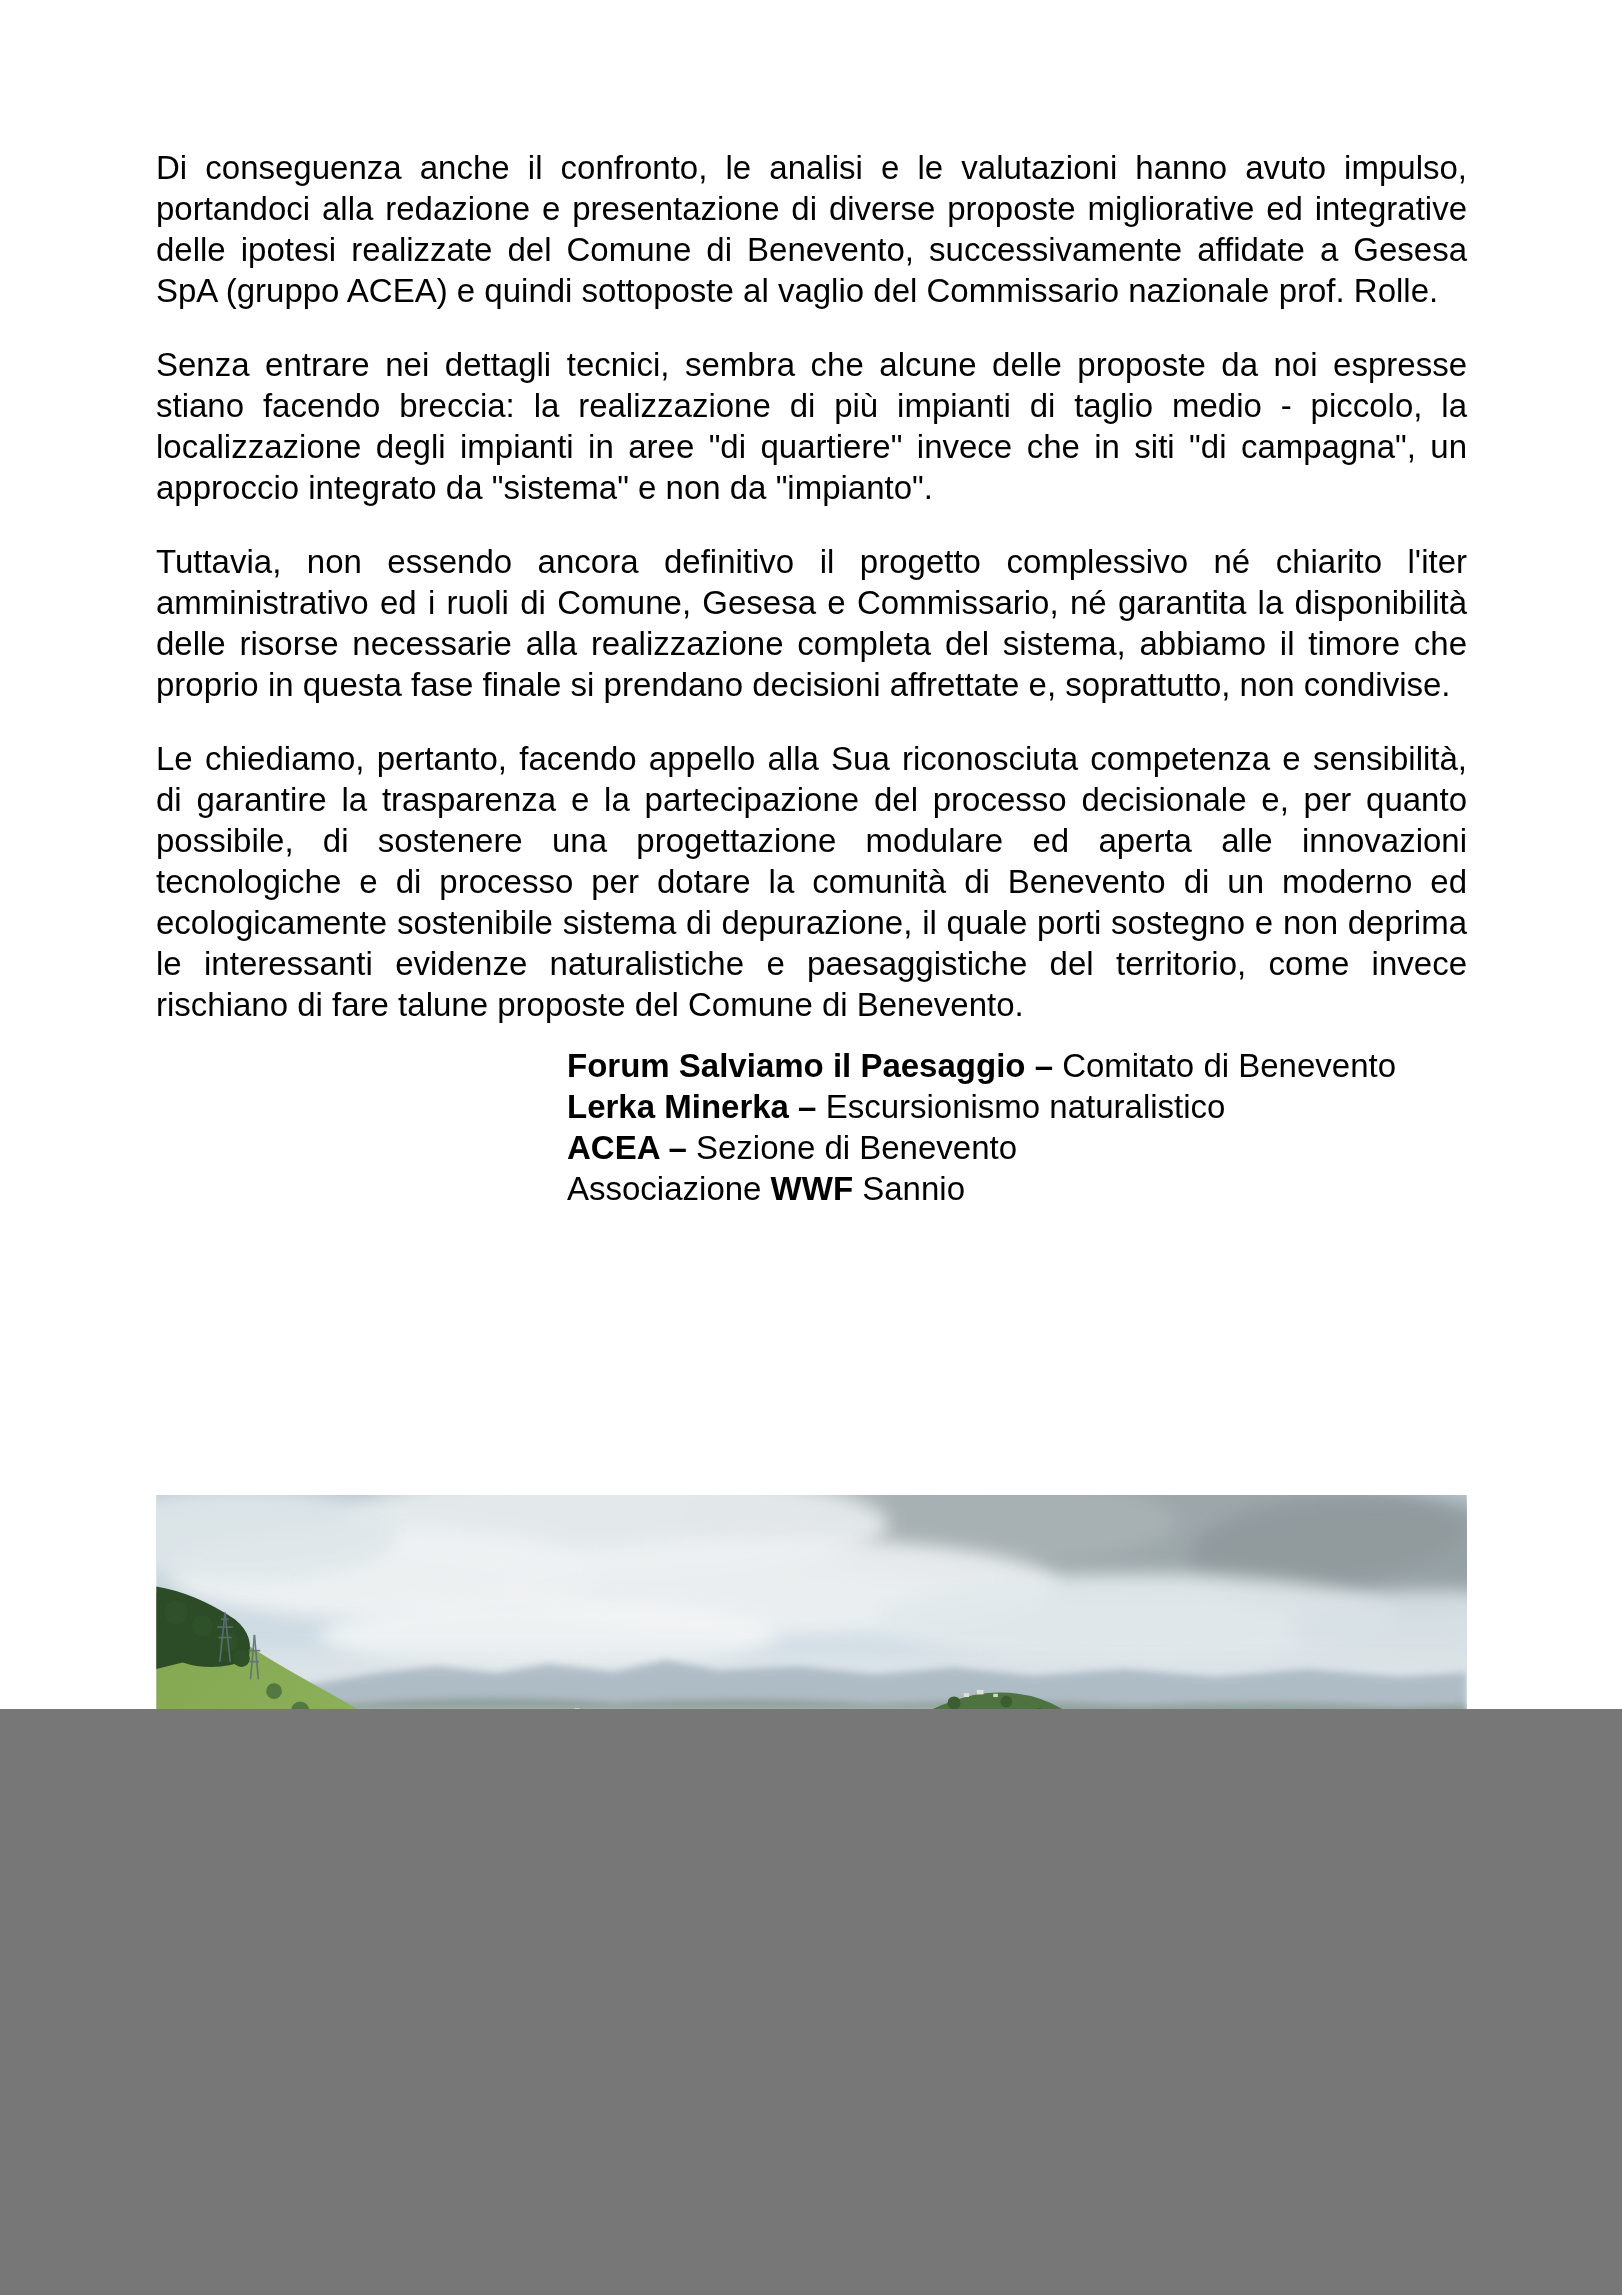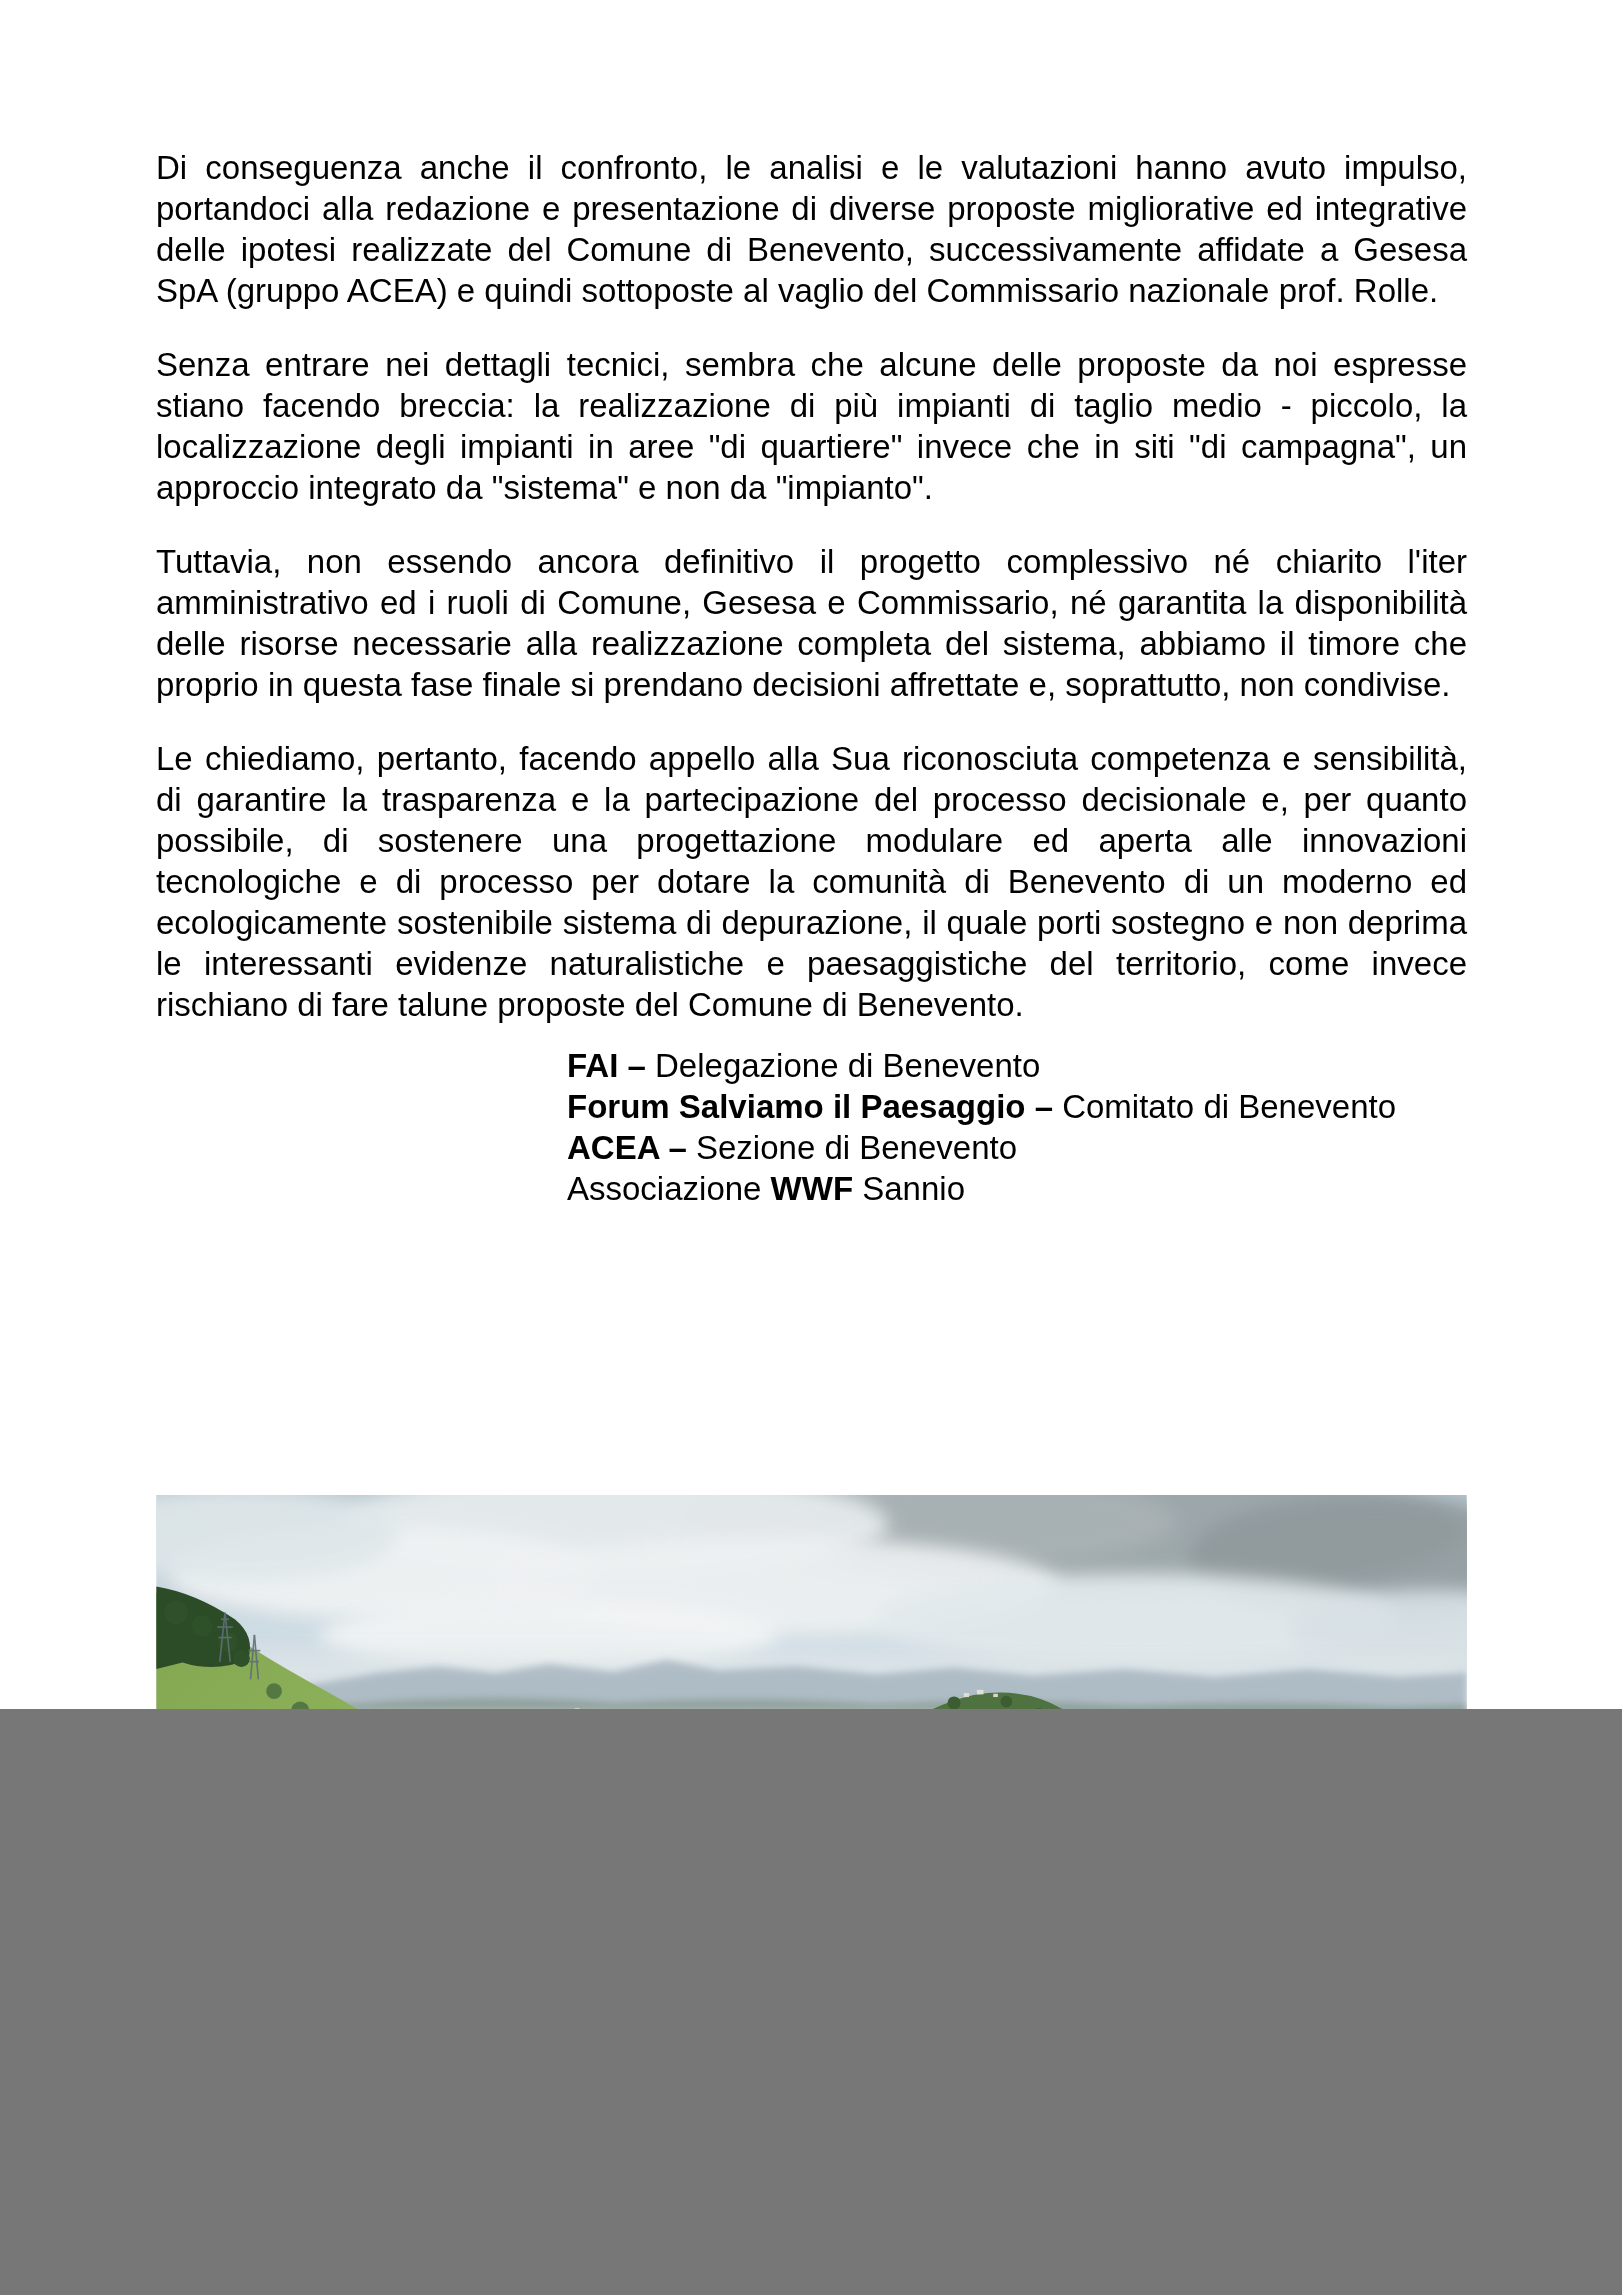--- a/index.html
+++ b/index.html
@@ -51,22 +51,22 @@
 <div class="page">
   <div class="content">
 
     <p class="para">Di conseguenza anche il confronto, le analisi e le valutazioni hanno avuto impulso, portandoci alla redazione e presentazione di diverse proposte migliorative ed integrative delle ipotesi realizzate del Comune di Benevento, successivamente affidate a Gesesa SpA (gruppo ACEA) e quindi sottoposte al vaglio del Commissario nazionale prof. Rolle.</p>
     <p class="para">Senza entrare nei dettagli tecnici, sembra che alcune delle proposte da noi espresse stiano facendo breccia: la realizzazione di più impianti di taglio medio - piccolo, la localizzazione degli impianti in aree "di quartiere" invece che in siti "di campagna", un approccio integrato da "sistema" e non da "impianto".</p>
     <p class="para">Tuttavia, non essendo ancora definitivo il progetto complessivo né chiarito l'iter amministrativo ed i ruoli di Comune, Gesesa e Commissario, né garantita la disponibilità delle risorse necessarie alla realizzazione completa del sistema, abbiamo il timore che proprio in questa fase finale si prendano decisioni affrettate e, soprattutto, non condivise.</p>
     <p class="para">Le chiediamo, pertanto, facendo appello alla Sua riconosciuta competenza e sensibilità, di garantire la trasparenza e la partecipazione del processo decisionale e, per quanto possibile, di sostenere una progettazione modulare ed aperta alle innovazioni tecnologiche e di processo per dotare la comunità di Benevento di un moderno ed ecologicamente sostenibile sistema di depurazione, il quale porti sostegno e non deprima le interessanti evidenze naturalistiche e paesaggistiche del territorio, come invece rischiano di fare talune proposte del Comune di Benevento.</p>
 
 
     <div class="signatories">
-      <div class="sig"><span class="b">FAI –</span><span> Delegazione di Benevento</span></div>
       <div class="sig"><span class="b">Forum Salviamo il Paesaggio –</span><span> Comitato di Benevento</span></div>
+      <div class="sig"><span class="b">Lerka Minerka –</span><span> Escursionismo naturalistico</span></div>
       <div class="sig"><span class="b">ACEA –</span><span> Sezione di Benevento</span></div>
       <div class="sig"><span>Associazione </span><span class="b">WWF</span><span> Sannio</span></div>
     </div>
   </div>
 
   <figure class="photo" aria-label="Panorama of green rolling hills near Benevento with a winding river, country roads, vineyards, a farm with an ochre house, a distant city below hazy mountains and a cloudy sky">
     <svg viewBox="0 0 2004 910" xmlns="http://www.w3.org/2000/svg">
       <defs>
         <linearGradient id="sky" x1="0" y1="0" x2="0" y2="1">
           <stop offset="0" stop-color="#b7c6ce"></stop>

